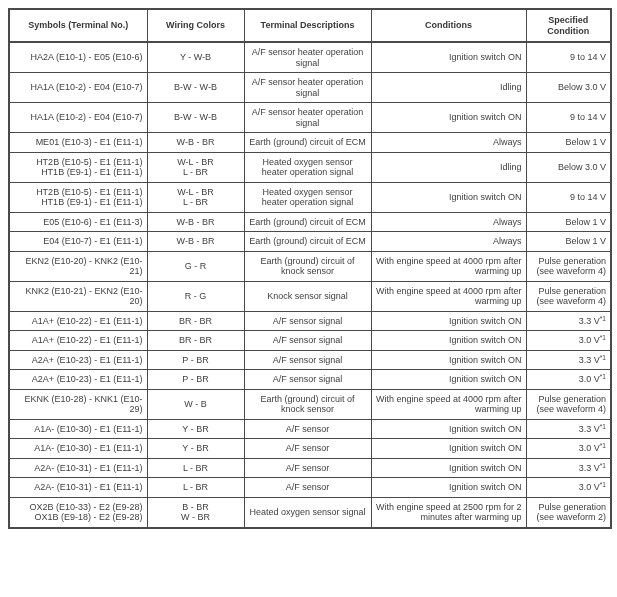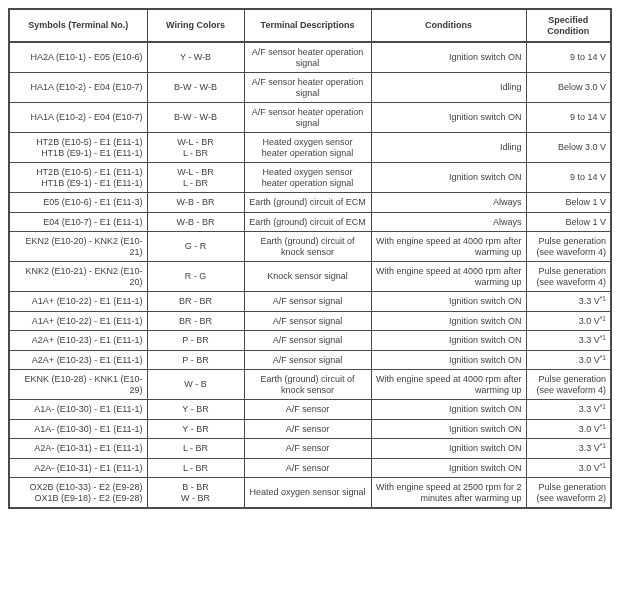--- a/index.html
+++ b/index.html
@@ -105,20 +105,31 @@
           </td>
           <td class="c-colors">
             <div class="line">B-W - W-B</div>
           </td>
           <td class="c-desc">A/F sensor heater operation signal</td>
           <td class="c-cond">Ignition switch ON</td>
           <td class="c-spec"><span>9 to 14 V</span></td>
         </tr>
         <tr>
           <td class="c-symbols">
+            <div>ME01 (E10-3) - E1 (E11-1)</div>
+          </td>
+          <td class="c-colors">
+            <div class="line">W-B - BR</div>
+          </td>
+          <td class="c-desc">Earth (ground) circuit of ECM</td>
+          <td class="c-cond">Always</td>
+          <td class="c-spec"><span>Below 1 V</span></td>
+        </tr>
+        <tr>
+          <td class="c-symbols">
             <div>HT2B (E10-5) - E1 (E11-1)</div>
             <div>HT1B (E9-1) - E1 (E11-1)</div>
           </td>
           <td class="c-colors">
             <div class="line">W-L - BR</div>
             <div class="line">L - BR</div>
           </td>
           <td class="c-desc">Heated oxygen sensor heater operation signal</td>
           <td class="c-cond">Idling</td>
           <td class="c-spec"><span>Below 3.0 V</span></td>

